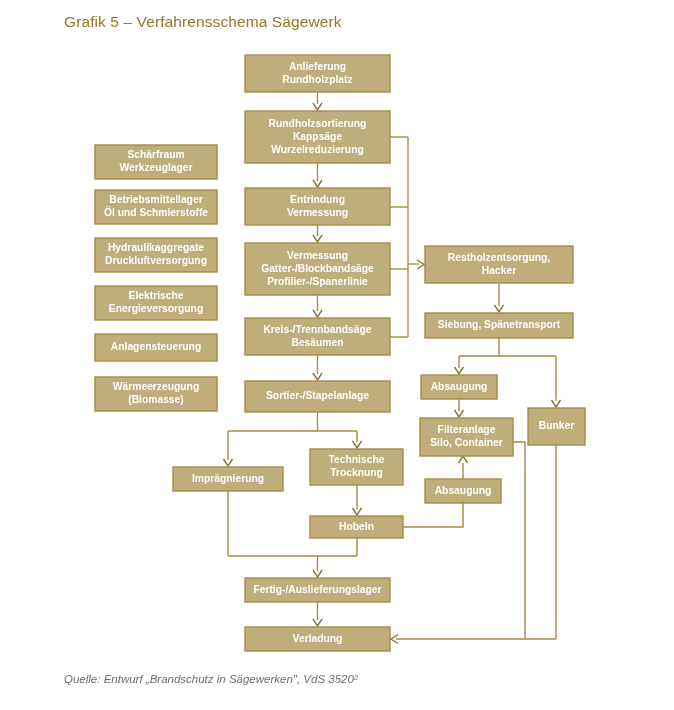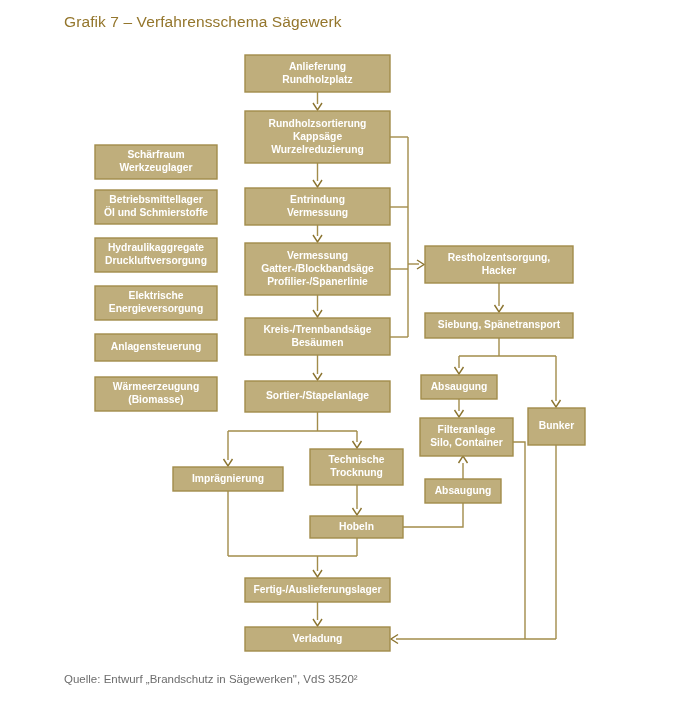--- a/index.html
+++ b/index.html
@@ -21,20 +21,21 @@
     font-size: 15.5px;
     color: #94762c;
     letter-spacing: 0.1px;
     white-space: nowrap;
   }
   #figure-source {
     position: absolute;
     left: 64px;
     top: 673px;
     font-size: 11.5px;
+    font-style: italic;
     color: #6d6d6d;
     white-space: nowrap;
   }
   #flow-canvas {
     position: absolute;
     left: 0;
     top: 0;
     width: 674px;
     height: 710px;
   }
@@ -58,21 +59,21 @@
   }
   .conn-arrow {
     fill: none;
     stroke: #8b7430;
     stroke-width: 1.4;
   }
 </style>
 </head>
 <body>
 
-<div id="figure-title">Grafik 7 – Verfahrensschema Sägewerk</div>
+<div id="figure-title">Grafik 5 – Verfahrensschema Sägewerk</div>
 
 <svg id="flow-canvas" viewBox="0 0 674 710" xmlns="http://www.w3.org/2000/svg">
 
   <g id="connectors">
 
     <path class="conn" d="M317.5 92 V104"></path>
     <path class="conn-arrow" d="M313 103 L317.5 110 L322 103"></path>
 
     <path class="conn" d="M317.5 163 V181"></path>
     <path class="conn-arrow" d="M313 180 L317.5 187 L322 180"></path>

